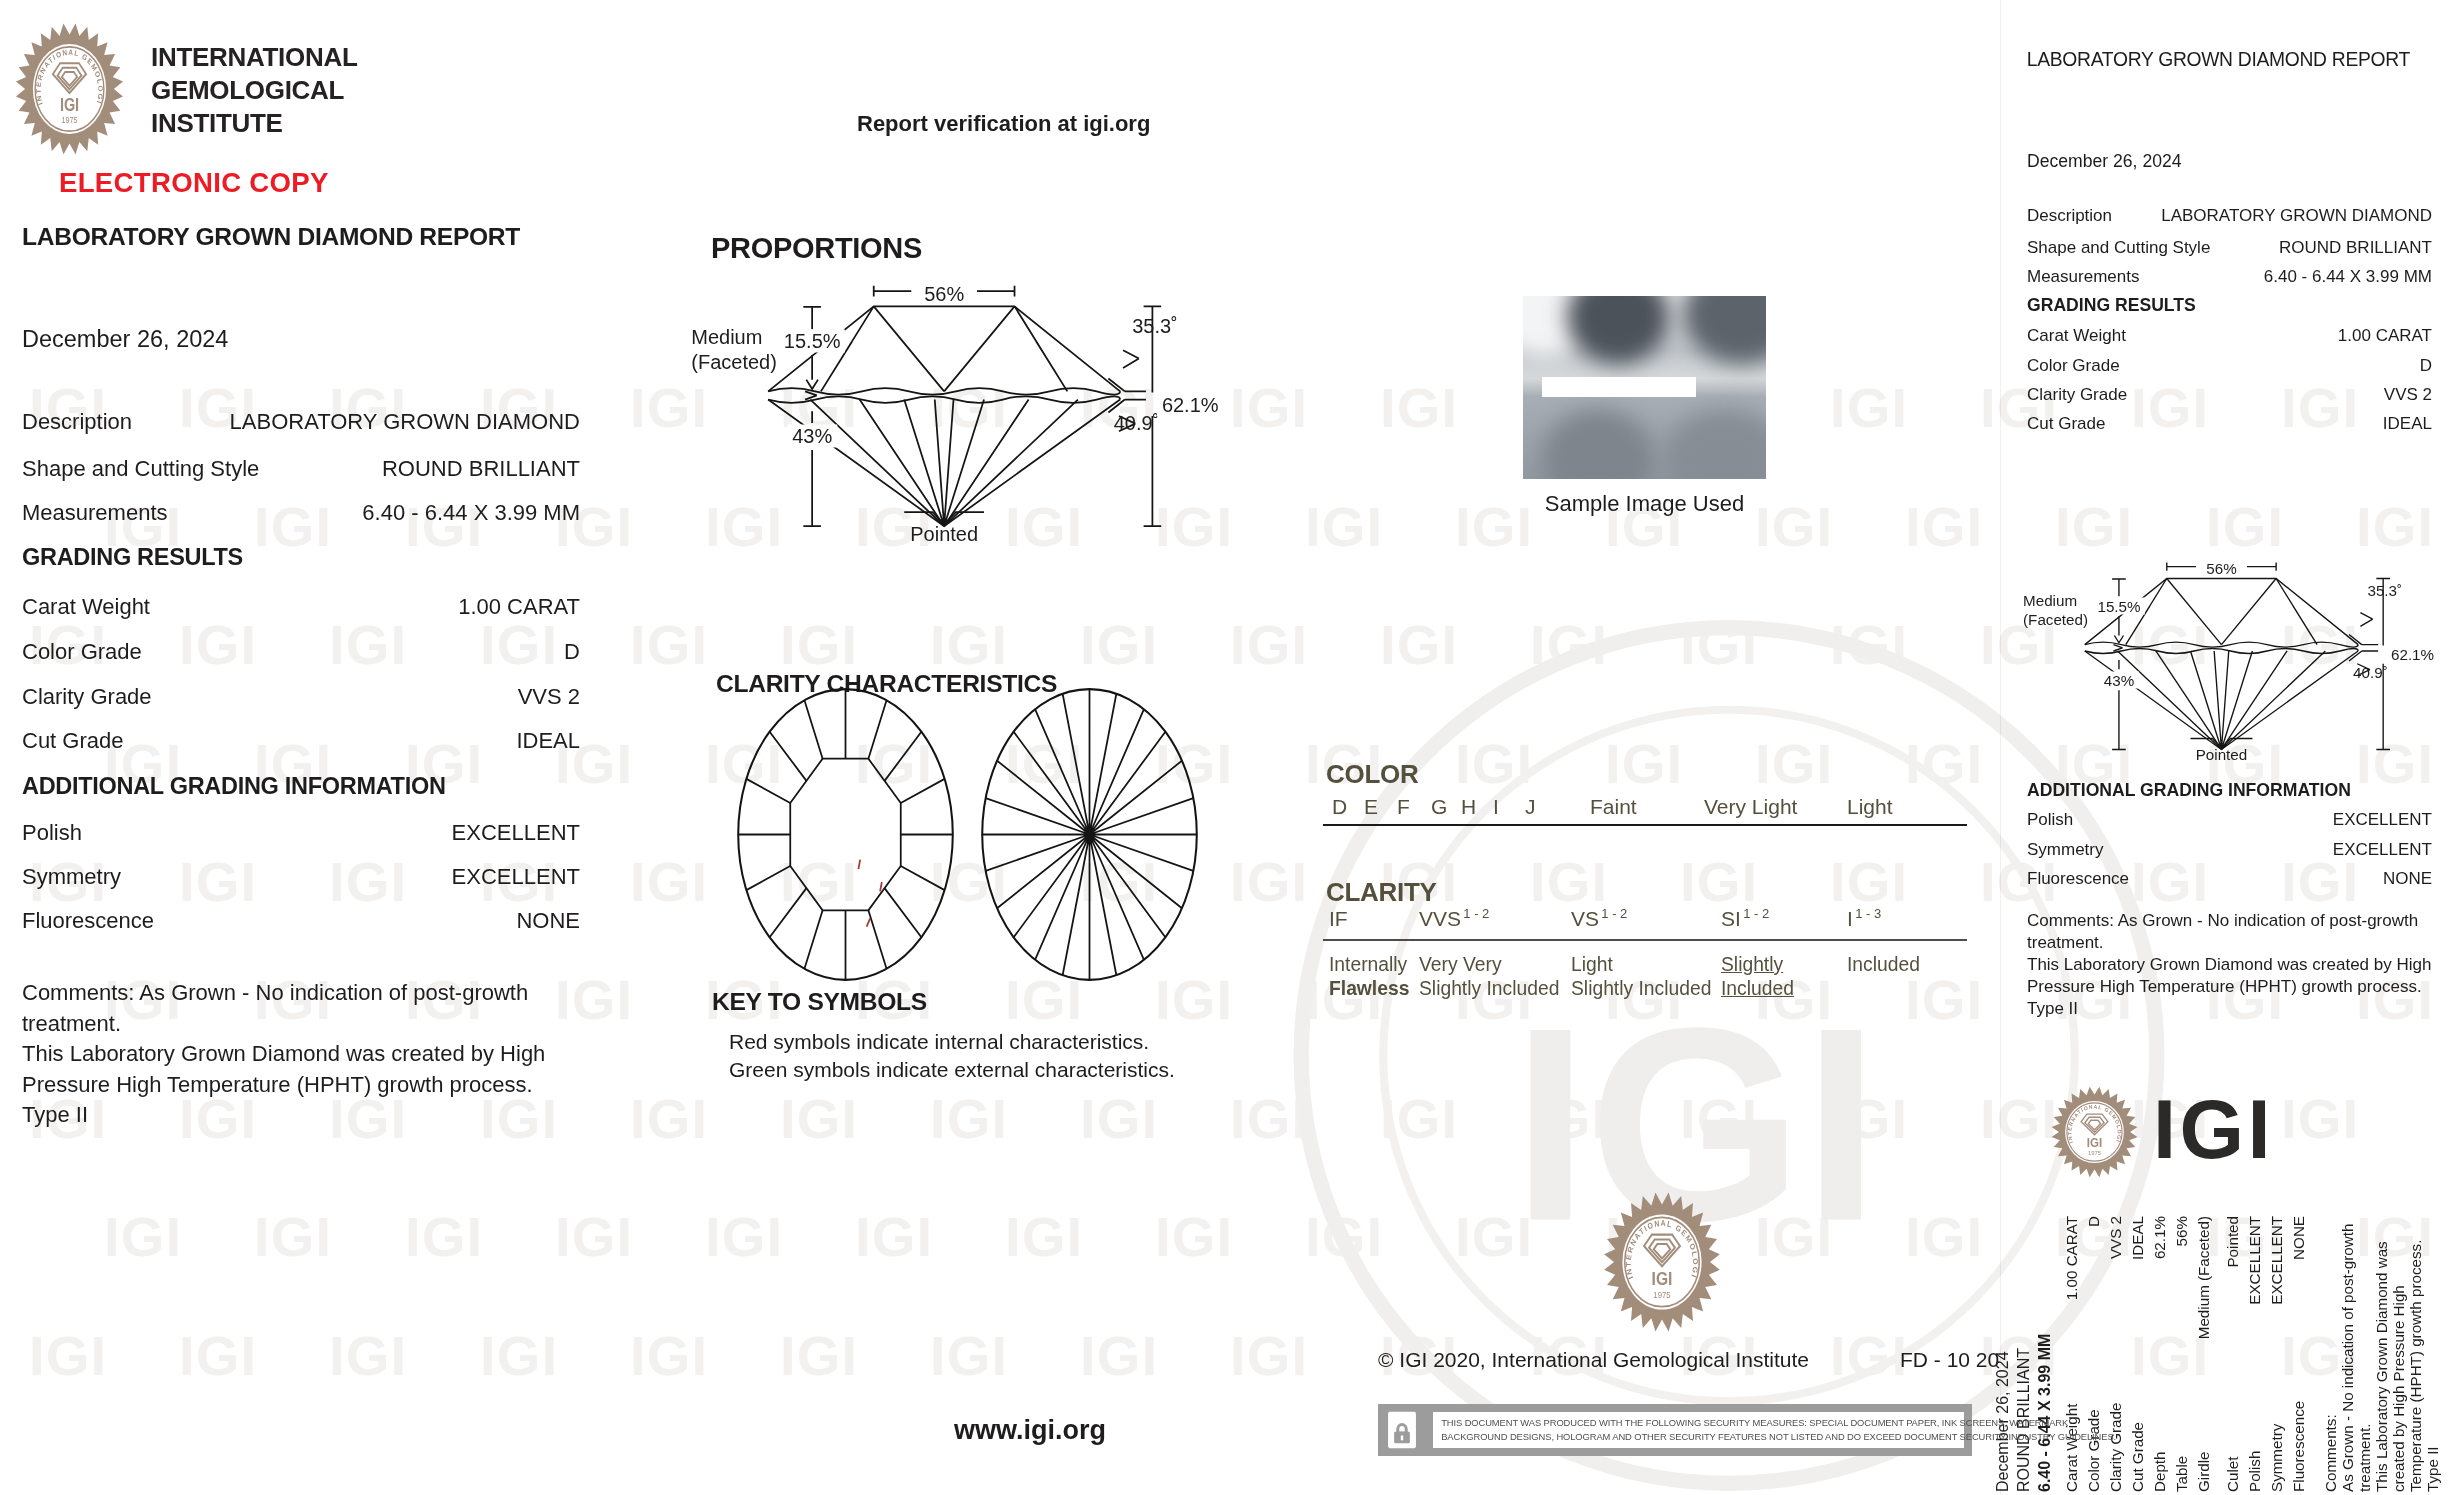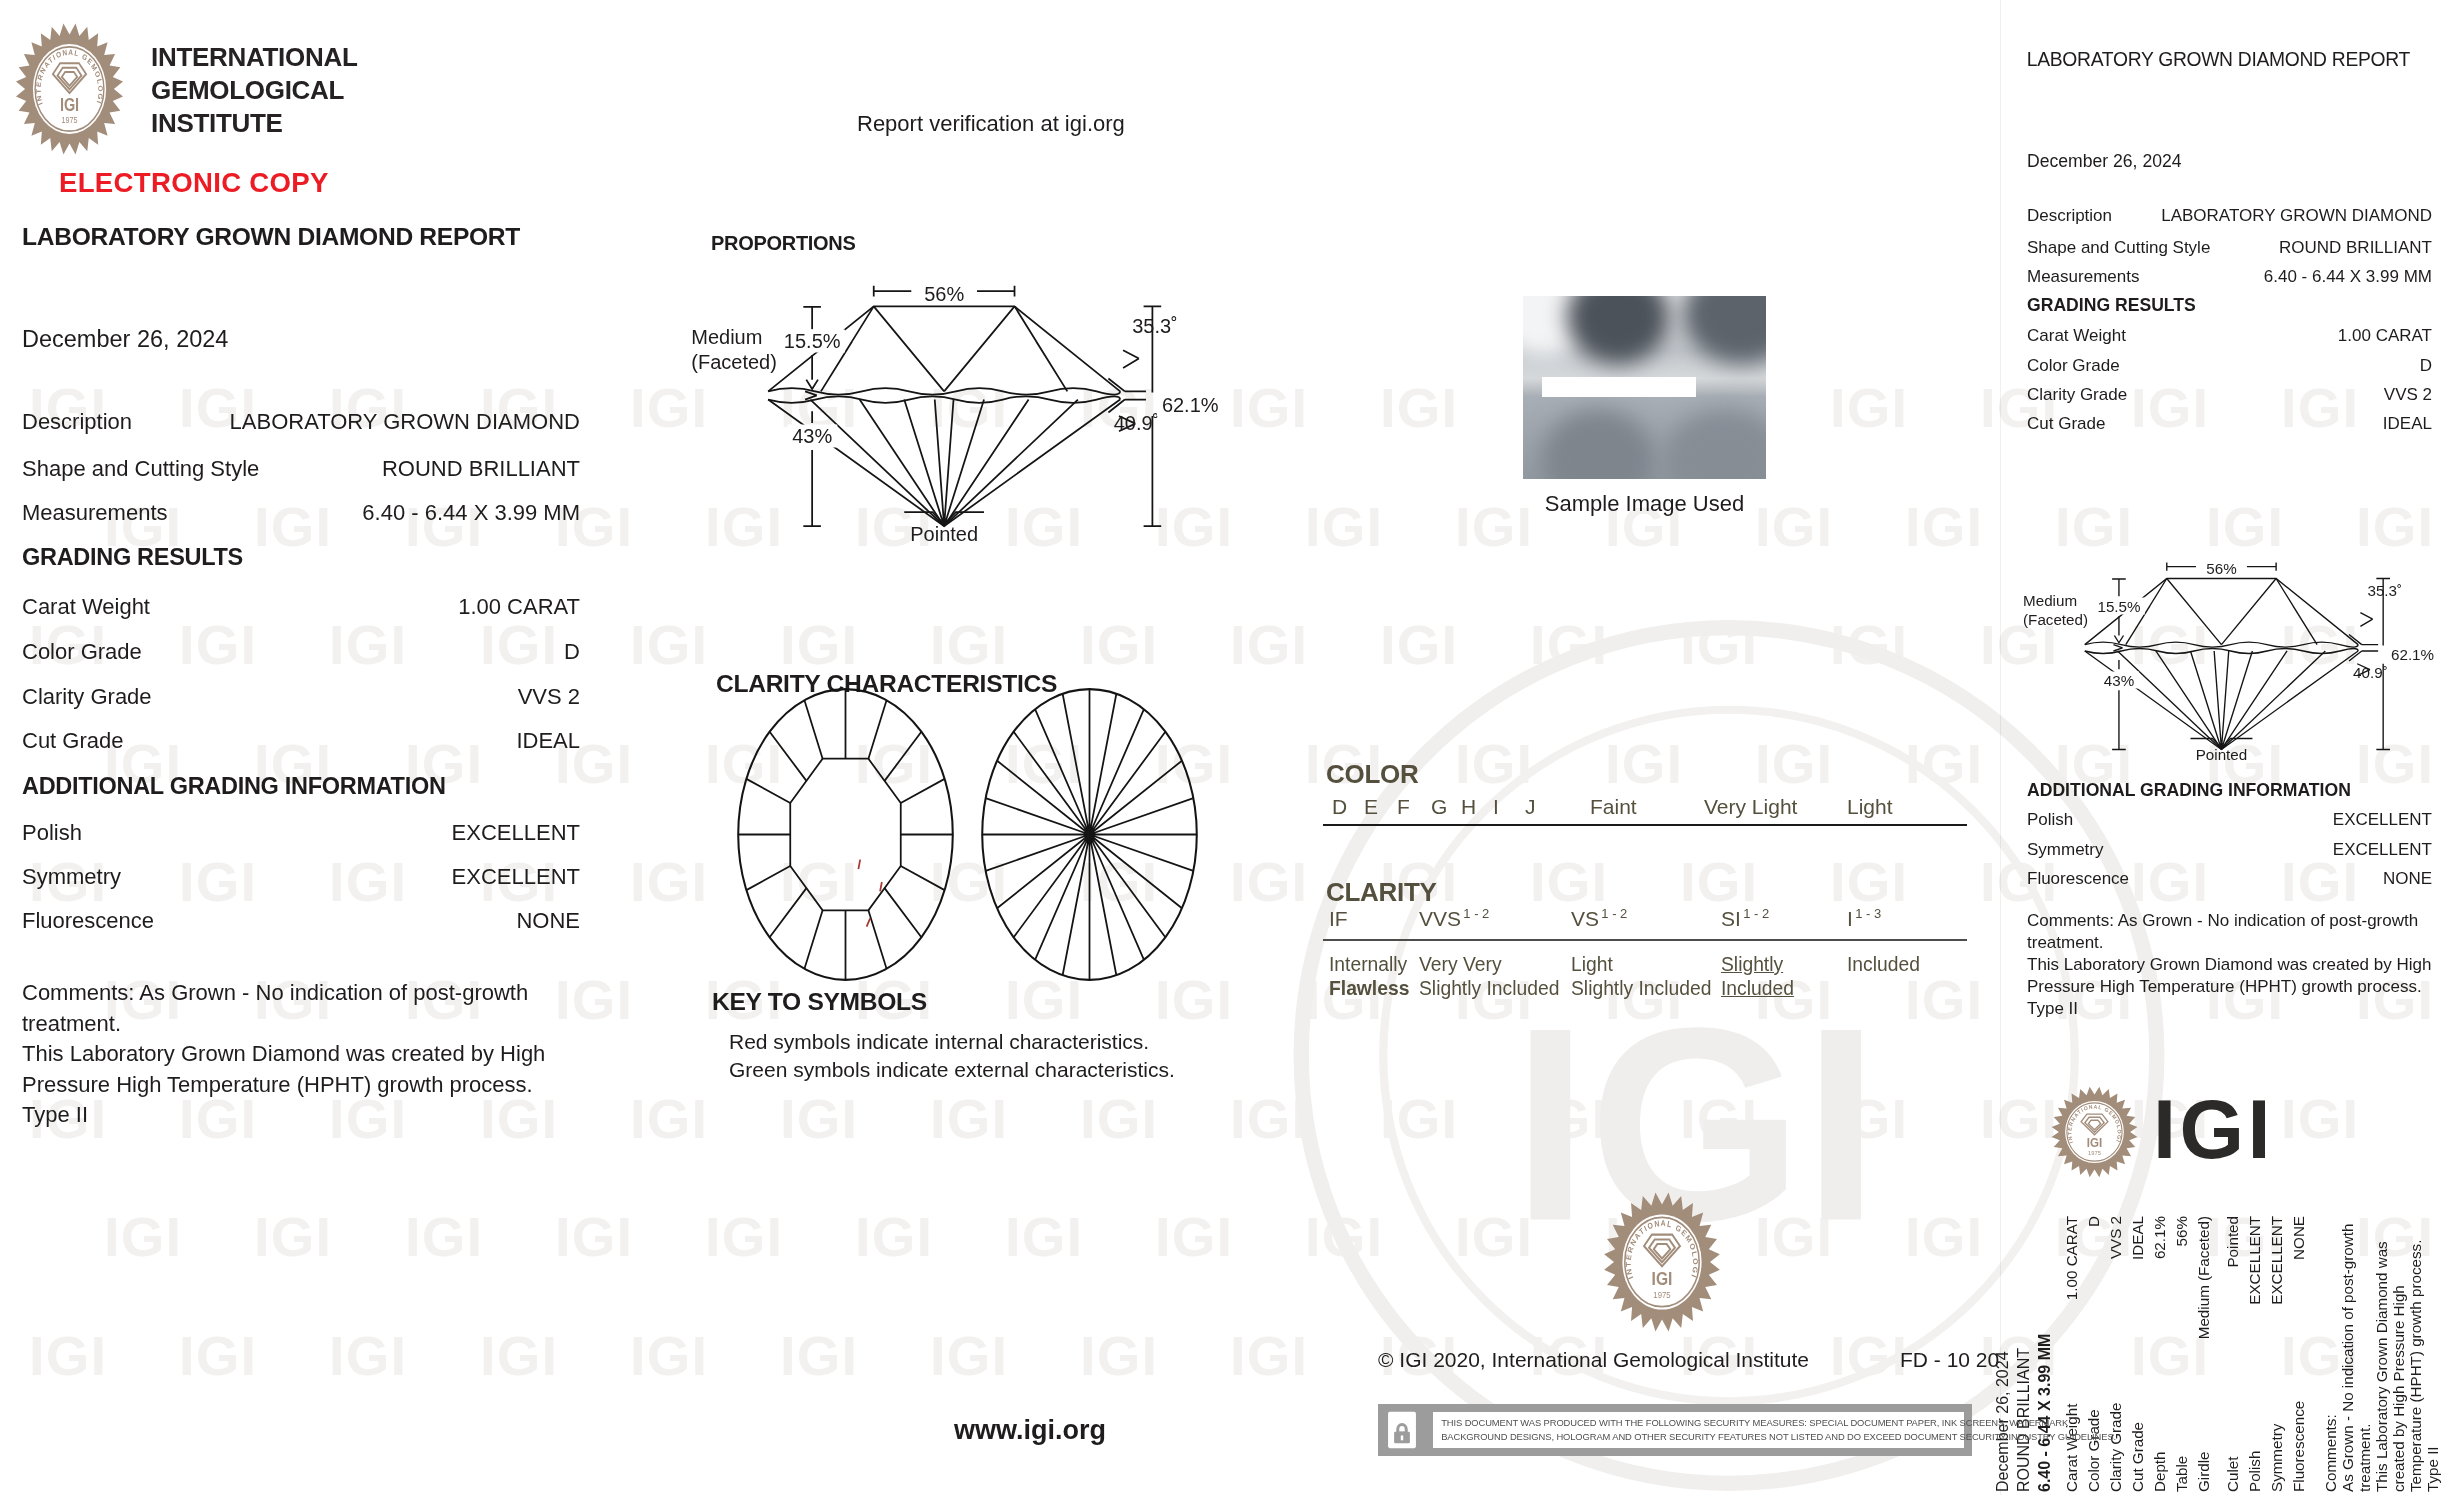--- a/index.html
+++ b/index.html
@@ -283,22 +283,22 @@
     </div>
 
   <div class="abs comments" style="left:22px;top:978px;width:586px;">
     <div>Comments: As Grown - No indication of post-growth</div>
     <div>treatment.</div>
     <div>This Laboratory Grown Diamond was created by High</div>
     <div>Pressure High Temperature (HPHT) growth process.</div>
     <div>Type II</div>
   </div>
 
-  <div class="abs" style="left:857px;top:111px;font-size:22px;">Report verification at igi.org</div>
-  <div class="sect" style="left:711px;top:232px;font-size:20px;">PROPORTIONS</div>
+  <div class="abs" style="left:857px;top:111px;font-size:22px;font-weight:bold;">Report verification at igi.org</div>
+  <div class="sect" style="left:711px;top:232px;font-size:29px;">PROPORTIONS</div>
 
   <div class="prop prop-main" style="left:686px;top:280px;width:528px;height:252px;">
     <div class="prop-svg">
         <svg viewBox="0 0 900 430" preserveAspectRatio="none">
    <g fill="none" stroke="#151515" stroke-width="3">
     <path d="M140,190 L320,45 L560,45 L740,190"></path>
     <path d="M140,190 Q180,179 220,190 T300,190 T380,190 T460,190 T540,190 T620,190 T700,190 T740,190"></path>
     <path d="M140,204 Q180,215 220,204 T300,204 T380,204 T460,204 T540,204 T620,204 T700,204 T740,204"></path>
     <path d="M320,45 L230,190 M320,45 L440,190 M560,45 L650,190 M560,45 L440,190 M230,190 L283,105 M650,190 L597,105"></path>
     <path d="M140,204 L440,420 L740,204"></path>

